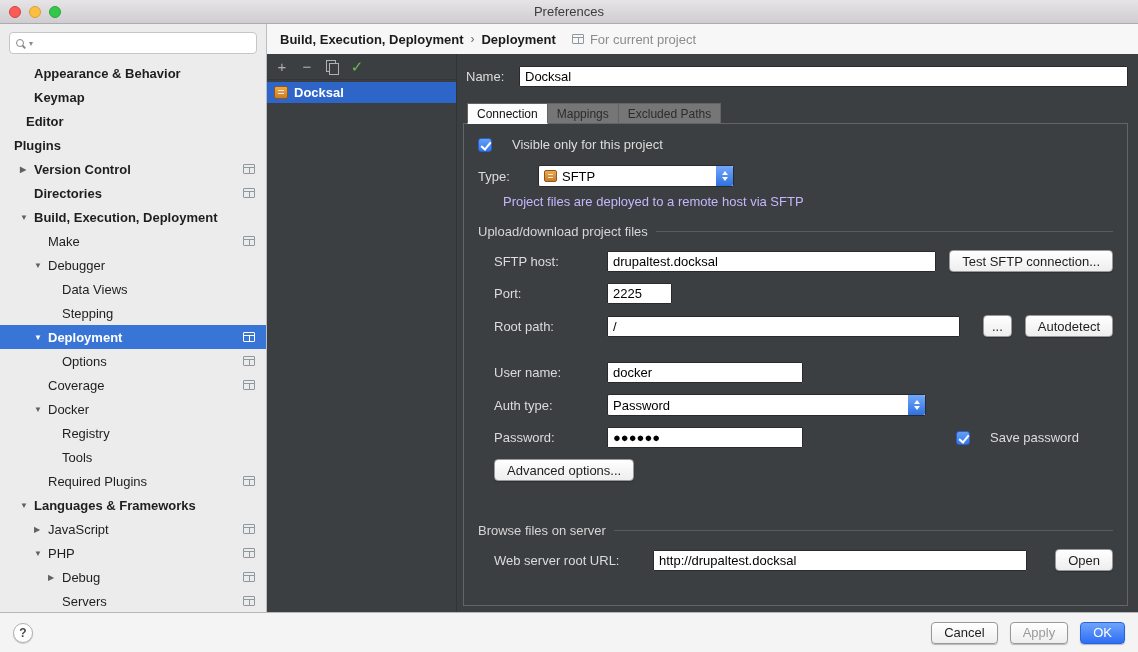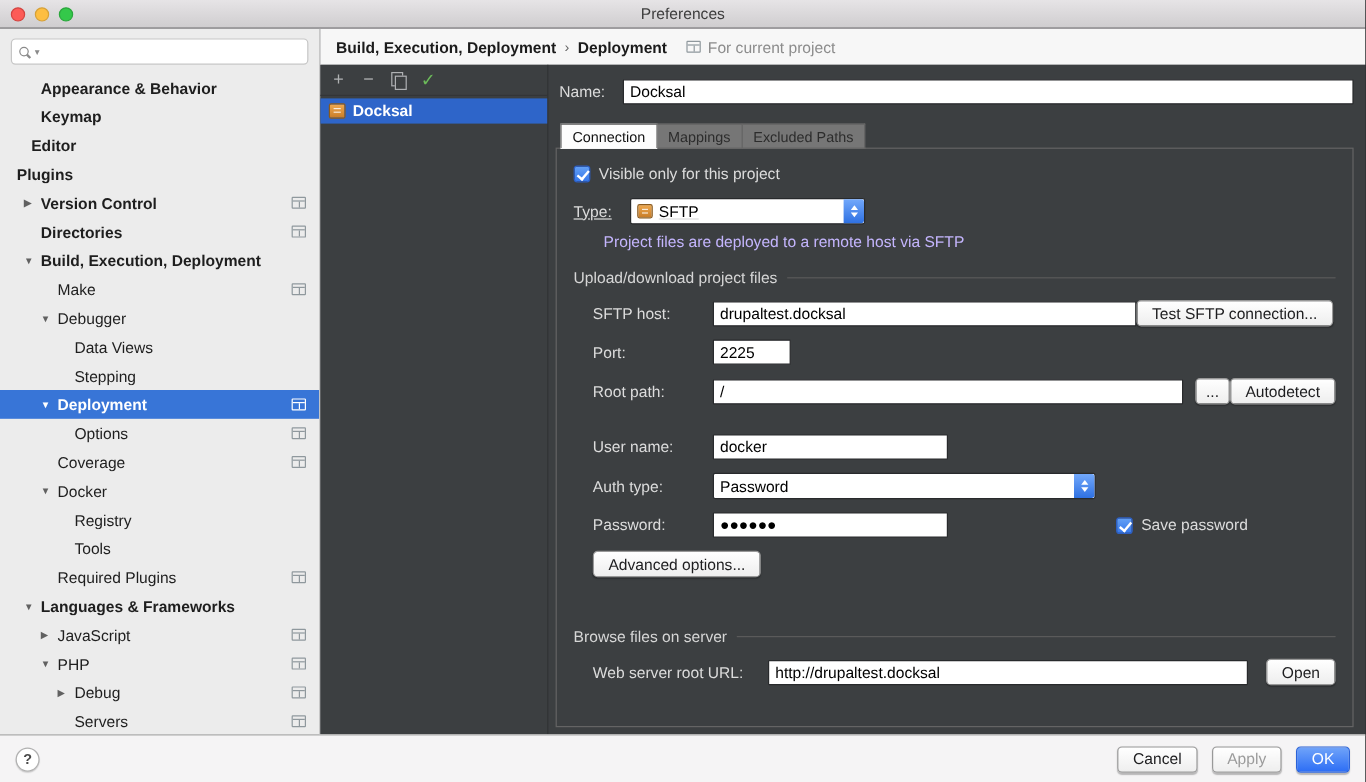--- a/index.html
+++ b/index.html
@@ -72,26 +72,26 @@
   .text-input { height:21px; border:1px solid #282a2c; background:#fff; color:#000; font:13px "Liberation Sans", sans-serif; padding:0 5px; border-radius:1px; }
   .name-input { flex:1; }
 
   .tabs { display:flex; margin-top:16px; padding-left:4px; flex:none; position:relative; z-index:2; }
   .tab { height:21px; padding:0 9px; display:flex; align-items:center; font-size:12px; border:1px solid #646464; cursor:default; }
   .tab.active { background:#fdfdfd; color:#111; border-bottom-color:#fdfdfd; }
   .tab.inactive { background:#767676; color:#2c2c2c; border-left:none; }
 
   .tabpanel { flex:1; border:1px solid #646464; margin-top:-1px; padding:13px 14px 0 14px; overflow:hidden; }
 
-  .row { display:flex; align-items:center; }
+  .row { display:flex; align-items:center;gap:13px; }
   .cb-label { margin-left:7px; }
   .checkbox { width:14px; height:14px; flex:none; border-radius:3px; background:linear-gradient(#63a0f5,#3577ea); border:1px solid #2c5fc4; position:relative; display:inline-block; }
   .checkbox.checked::after { content:""; position:absolute; left:4px; top:1px; width:4px; height:8px; border-right:2px solid #fff; border-bottom:2px solid #fff; transform:rotate(40deg); }
 
-  .type-row { margin-top:13px;text-decoration:underline; }
+  .type-row { margin-top:13px; }
   .type-lbl { width:47px; flex:none; }
   .combo { height:22px; background:#fff; border:1px solid #282a2c; border-radius:2px; display:flex; align-items:center; padding-left:5px; gap:5px; color:#000; }
   .combo-value { flex:1; white-space:nowrap; }
   .stepper { margin-left:auto; width:17px; align-self:stretch; background:linear-gradient(#72a8fb,#2f71e2); border-radius:0 2px 2px 0; display:flex; flex-direction:column; align-items:center; justify-content:center; gap:2px; flex:none; }
   .stepper i { width:0; height:0; border-left:3px solid transparent; border-right:3px solid transparent; display:block; }
   .stepper .up { border-bottom:4px solid #fff; }
   .stepper .dn { border-top:4px solid #fff; }
   .type-combo { width:196px; }
   .auth-combo { width:319px; }
 

